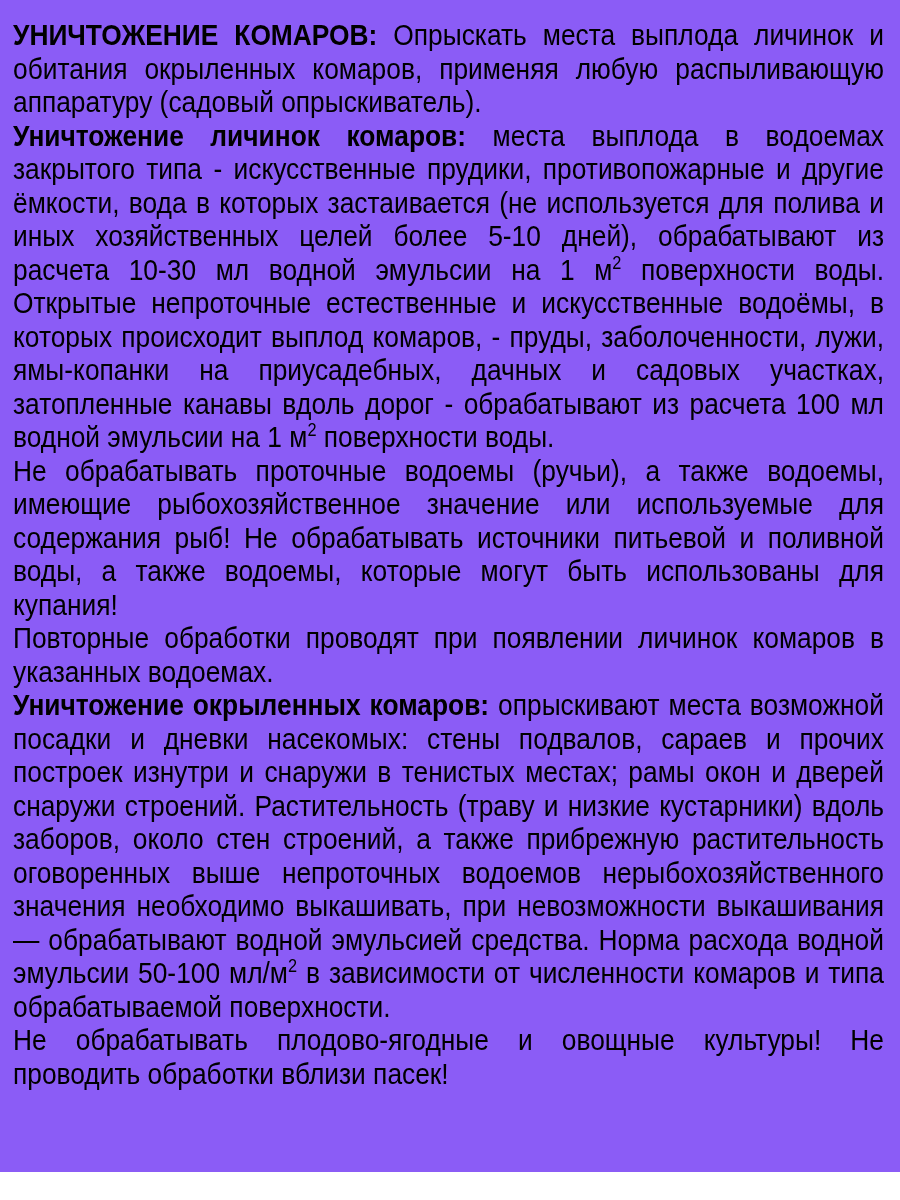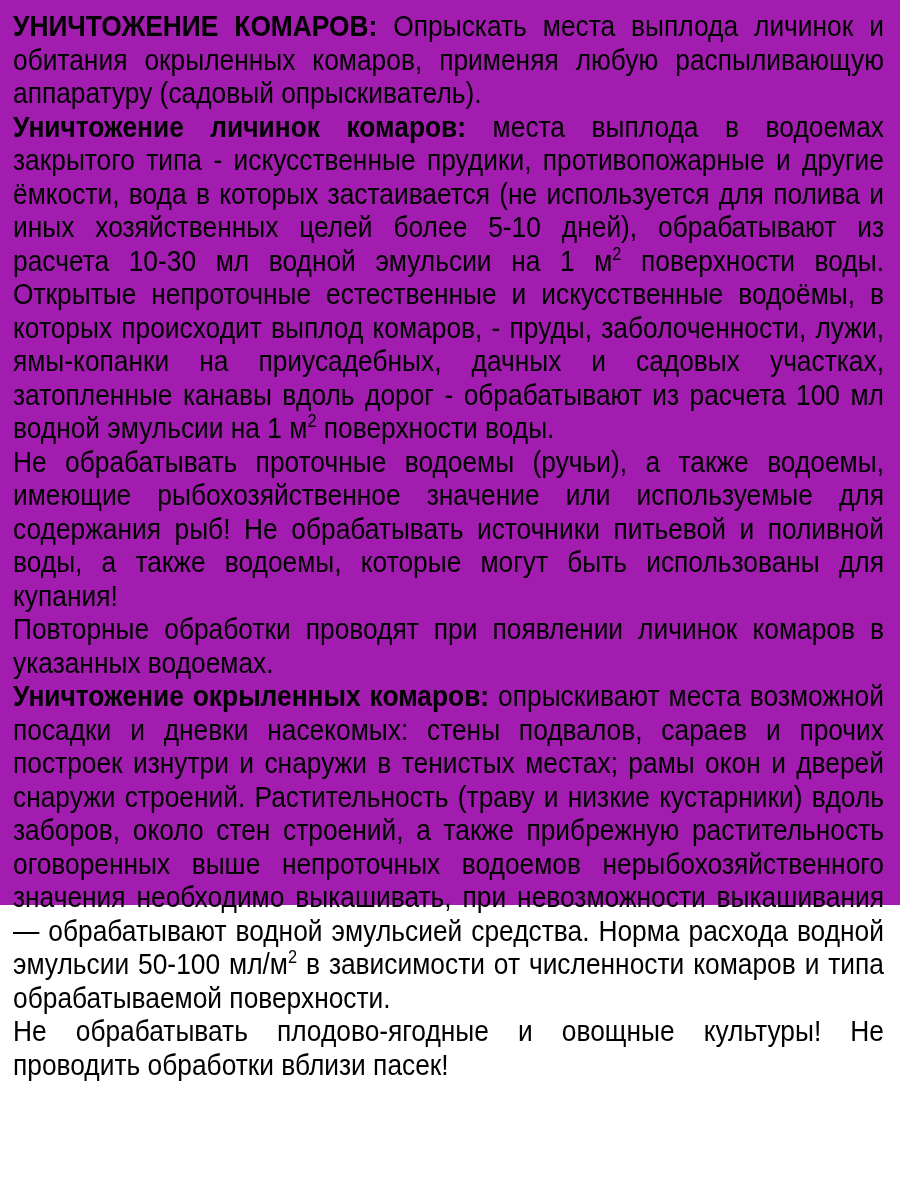--- a/index.html
+++ b/index.html
@@ -6,23 +6,23 @@
   html, body { margin: 0; padding: 0; }
   body {
     width: 900px;
     height: 1200px;
     background: #ffffff;
     overflow: hidden;
     font-family: "Liberation Sans", "DejaVu Sans", sans-serif;
   }
   .page {
     width: 900px;
-    height: 905px;
-    background: #a21caf;
-    padding-top: 9px;
+    height: 1172px;
+    background: #8b5cf6;
+    padding-top: 18px;
   }
   
   .text-block {
     width: 992px;
     margin-left: 13px;
     transform: scaleX(0.878);
     transform-origin: 0 0;
     color: #000000;
   }
   p.para {

